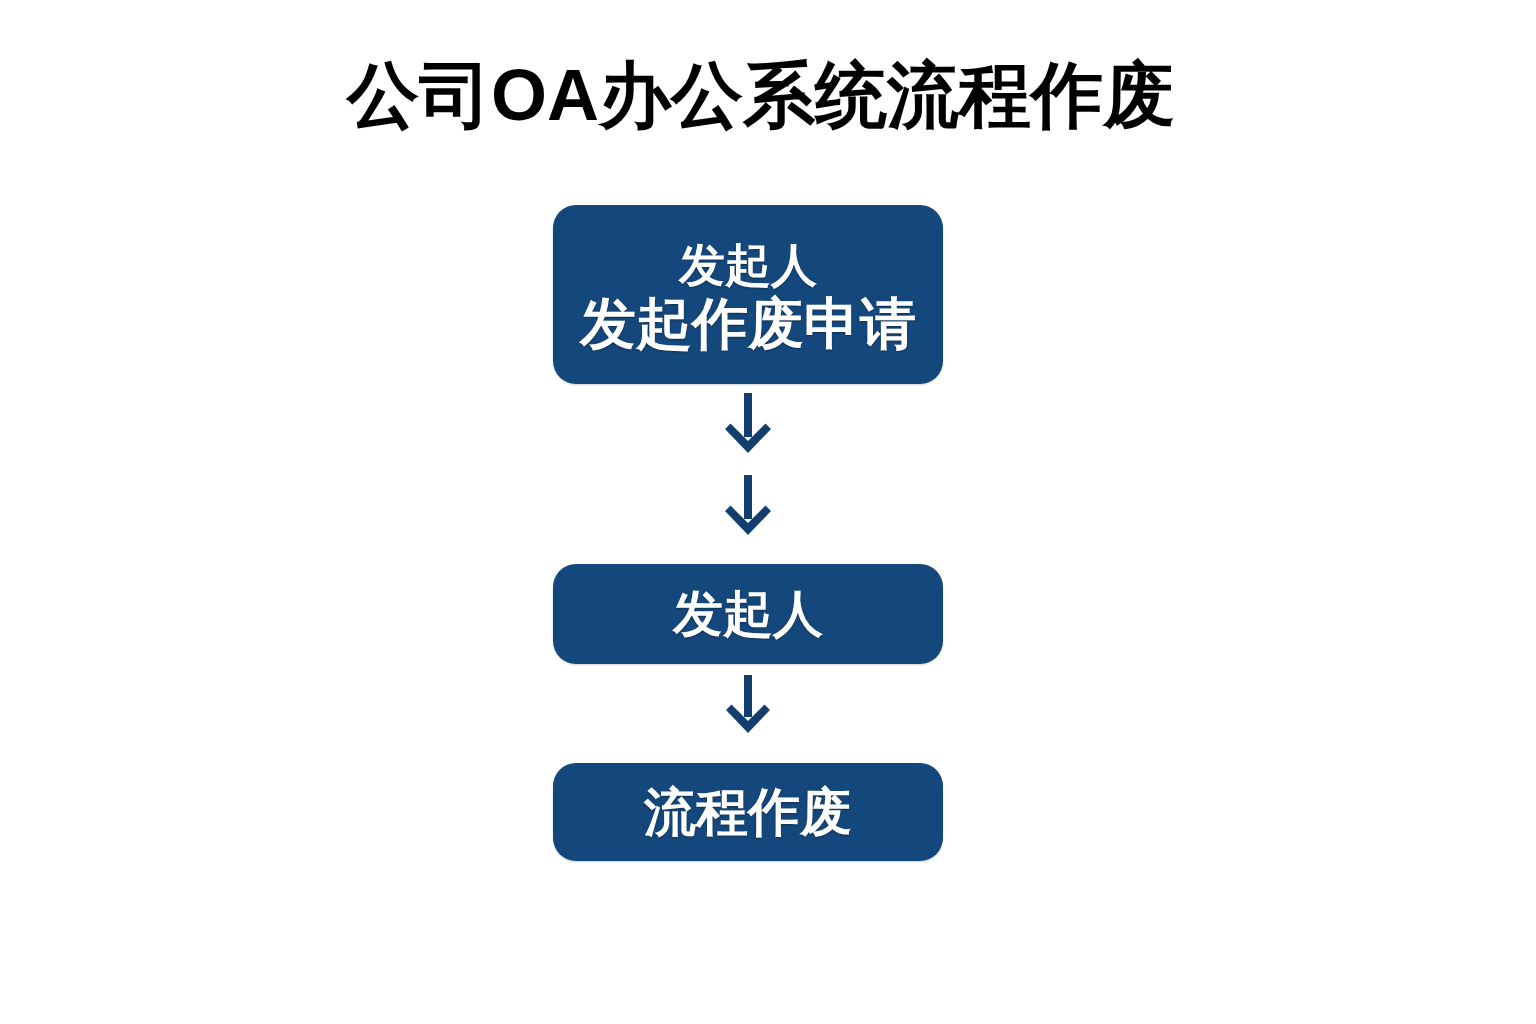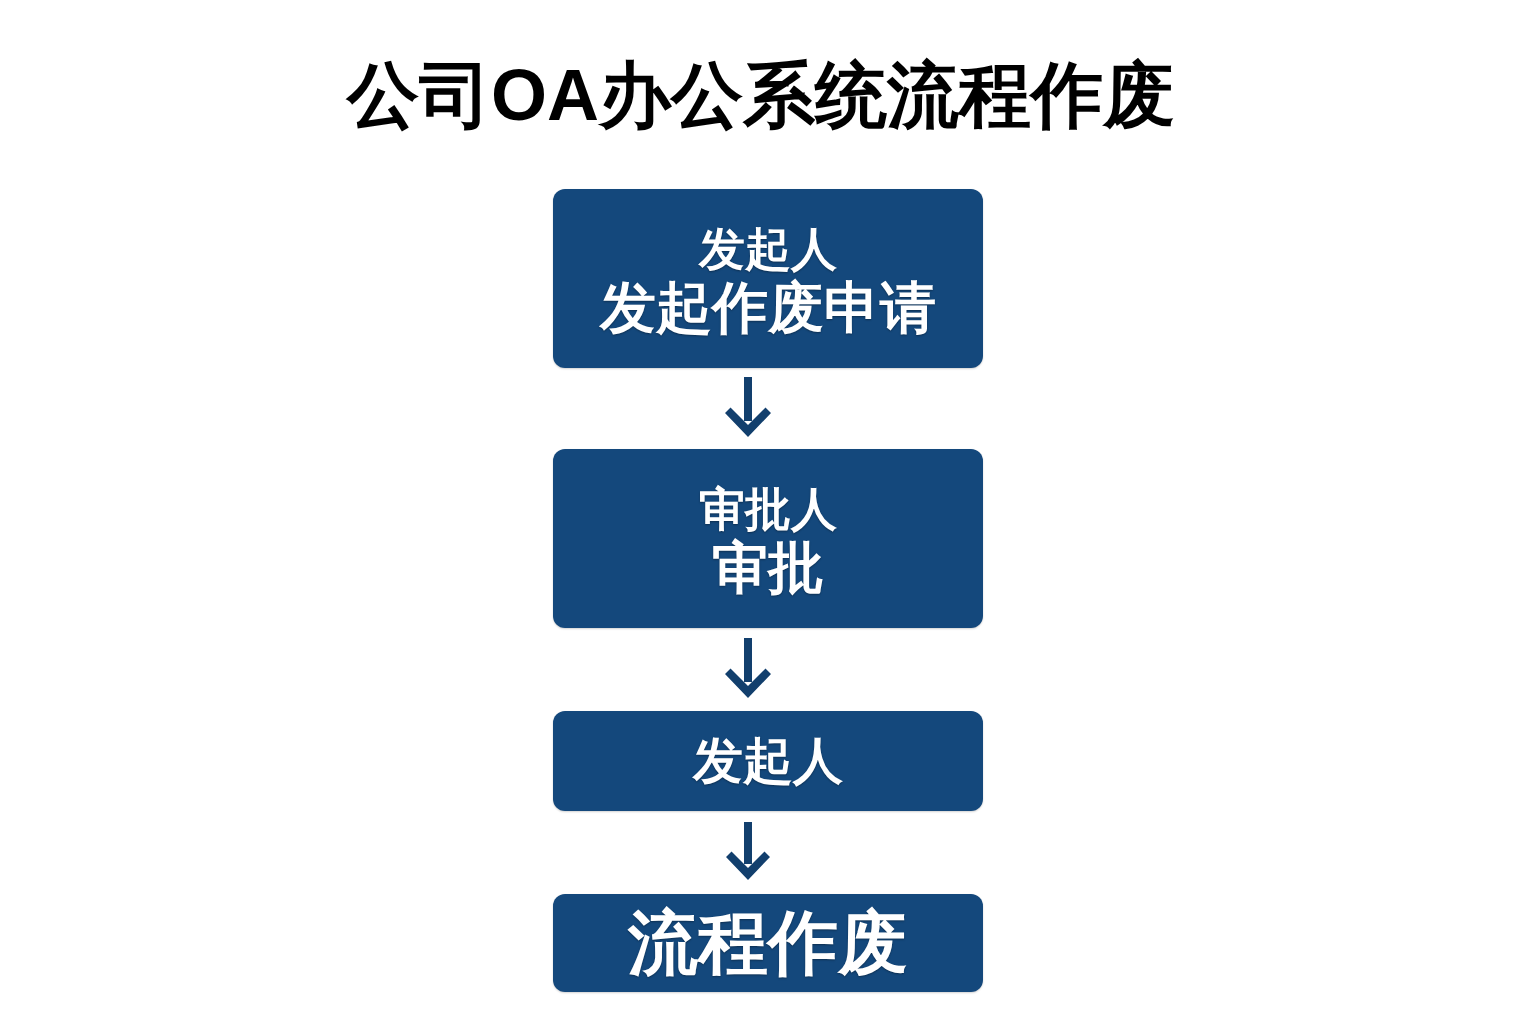--- a/index.html
+++ b/index.html
@@ -49,30 +49,31 @@
   .flow {
     position: absolute;
     left: 553px;
     top: 189px;
     width: 390px;
   }
 
   .node {
     position: relative;
     box-sizing: border-box;
-    width: 430px;
+    width: 390px;
     background: #14487c;
-    border-radius: 12px;
+    border-radius: 23px;
     color: #ffffff;
     display: flex;
     flex-direction: column;
     align-items: center;
     justify-content: center;
     text-align: center;
     box-shadow: 0 1px 2px rgba(0,0,0,0.18);
+    margin-top: 16px;
   }
 
   .node-line {
     display: block;
     white-space: nowrap;
     font-weight: 700;
     color: #ffffff;
     text-shadow: 0 1px 2px rgba(0,0,0,0.35);
   }
 
@@ -80,21 +81,21 @@
   .node.tall { height: 179px; }
   .node.tall .node-line.l1 { font-size: 46px; line-height: 58px; }
   .node.tall .node-line.l2 { font-size: 56px; line-height: 60px; }
 
   
   .node.short { height: 100px; }
   .node.short .node-line.l1 { font-size: 50px; line-height: 60px; }
 
   
   .node.last { height: 98px; }
-  .node.last .node-line.l1 { font-size: 70px; line-height: 62px; }
+  .node.last .node-line.l1 { font-size: 52px; line-height: 62px; }
 
   
   .arrow {
     position: relative;
     width: 390px;
     display: flex;
     justify-content: center;
     align-items: center;
   }
   .arrow svg { display: block; }
@@ -119,24 +120,20 @@
 
     <div class="arrow gap-1">
       <span>
         <svg width="62" height="64" viewBox="0 0 62 64" aria-hidden="true">
           <rect x="27" y="0" width="8" height="44" fill="#123f6d"></rect>
           <path d="M31 60 L8 36 L13.5 30.5 L31 48 L48.5 30.5 L54 36 Z" fill="#123f6d"></path>
         </svg>
       </span>
     </div>
 
-    <div class="node tall">
-      <span class="node-line l1">审批人</span>
-      <span class="node-line l2">审批</span>
-    </div>
 
     <div class="arrow gap-2">
       <span>
         <svg width="62" height="64" viewBox="0 0 62 64" aria-hidden="true">
           <rect x="27" y="0" width="8" height="44" fill="#123f6d"></rect>
           <path d="M31 60 L8 36 L13.5 30.5 L31 48 L48.5 30.5 L54 36 Z" fill="#123f6d"></path>
         </svg>
       </span>
     </div>
 

